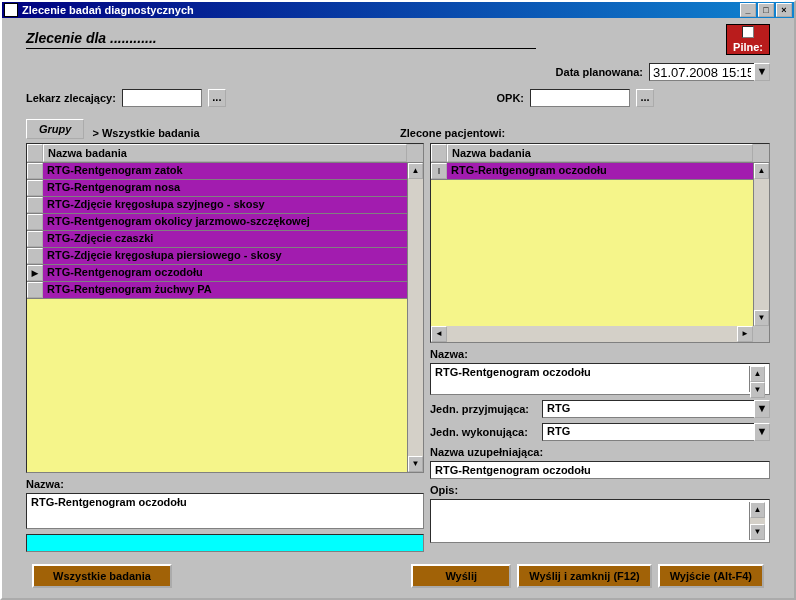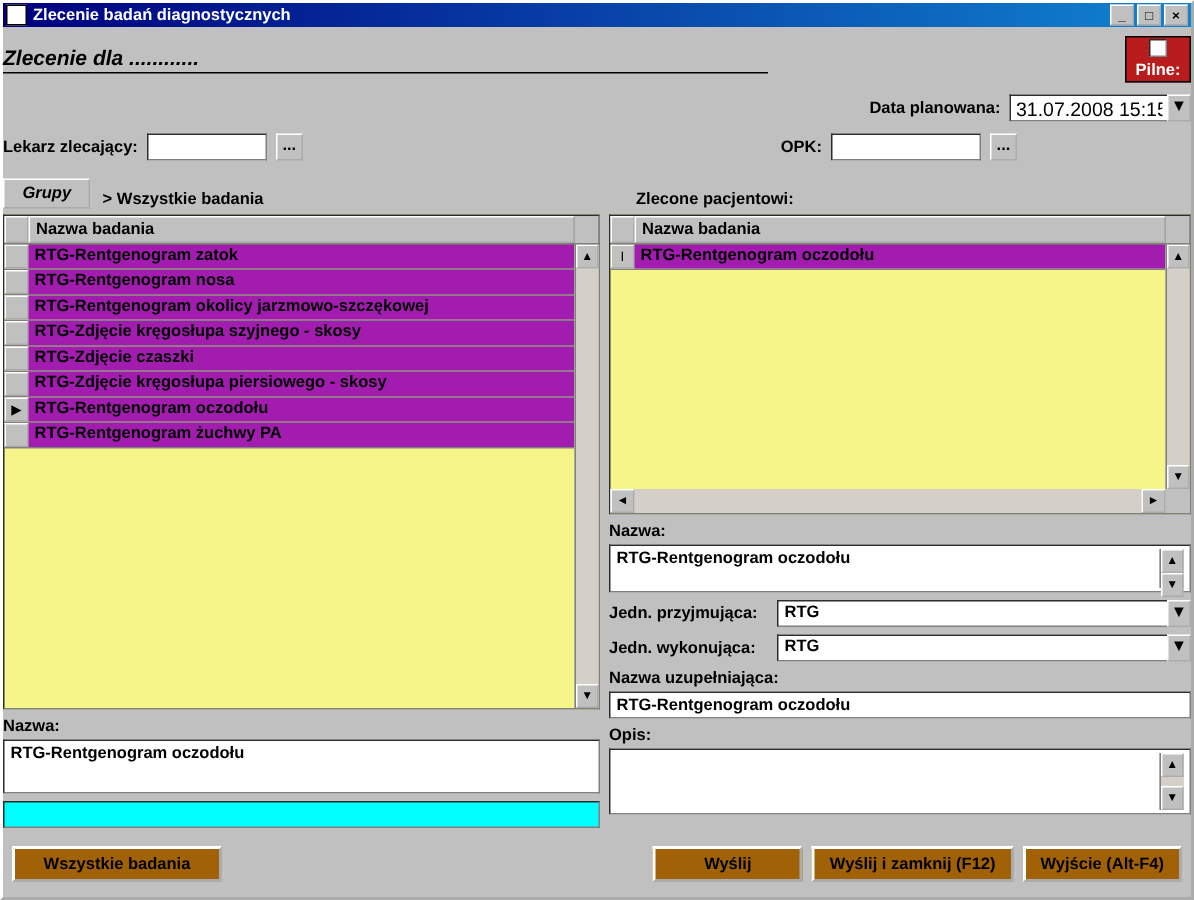--- a/index.html
+++ b/index.html
@@ -43,21 +43,21 @@
   margin-left: 2px;
   font-family: Arial;
   font-size: 9px;
   text-align: center;
   line-height: 12px;
   color: #000;
   cursor: pointer;
 }
 .content {
   flex: 1;
-  padding: 6px 0;
+  padding: 6px 24px;
   display: flex;
   flex-direction: column;
   gap: 4px;
 }
 .header-row {
   display: flex;
   align-items: center;
   justify-content: space-between;
 }
 .zlecenie-title {
@@ -366,25 +366,25 @@
                 <div class="grid-row">
                   <div class="rowind"></div>
                   <div class="cell">RTG-Rentgenogram zatok</div>
                 </div>
                 <div class="grid-row">
                   <div class="rowind"></div>
                   <div class="cell">RTG-Rentgenogram nosa</div>
                 </div>
                 <div class="grid-row">
                   <div class="rowind"></div>
+                  <div class="cell">RTG-Zdjęcie kręgosłupa szyjnego - skosy</div>
+                </div>
+                <div class="grid-row">
+                  <div class="rowind"></div>
                   <div class="cell">RTG-Rentgenogram okolicy jarzmowo-szczękowej</div>
-                </div>
-                <div class="grid-row">
-                  <div class="rowind"></div>
-                  <div class="cell">RTG-Zdjęcie kręgosłupa szyjnego - skosy</div>
                 </div>
                 <div class="grid-row">
                   <div class="rowind"></div>
                   <div class="cell">RTG-Zdjęcie czaszki</div>
                 </div>
                 <div class="grid-row">
                   <div class="rowind"></div>
                   <div class="cell">RTG-Zdjęcie kręgosłupa piersiowego - skosy</div>
                 </div>
                 <div class="grid-row">

